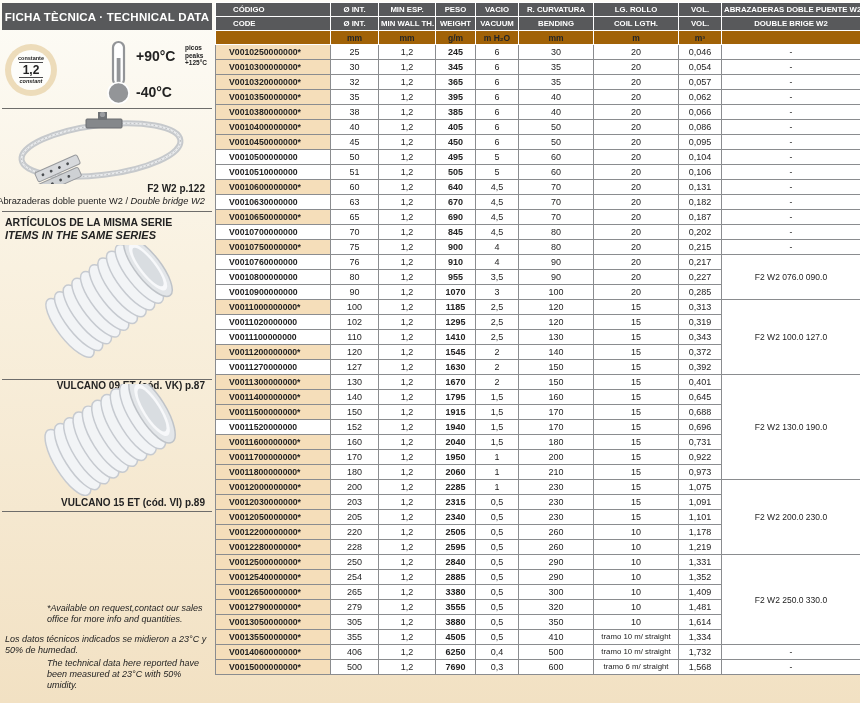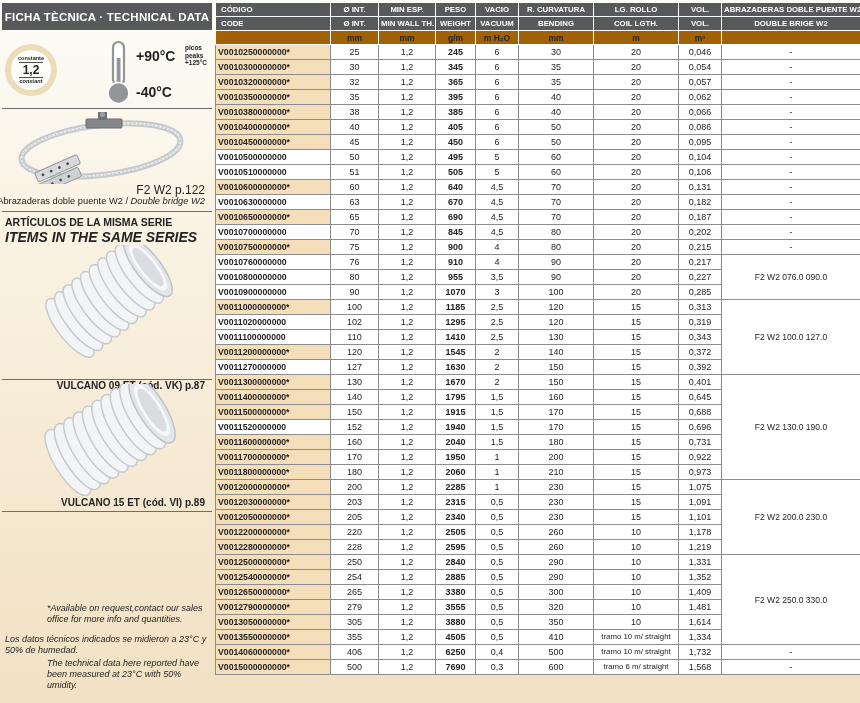--- a/index.html
+++ b/index.html
@@ -21,49 +21,49 @@
   .badge-top{font-size:5.5px;font-weight:bold;margin-bottom:1px;}
   .badge-value{font-size:12px;font-weight:bold;border-top:1px solid #4a4a4c;border-bottom:1px solid #4a4a4c;padding:1px 4px;}
   .badge-bottom{font-size:5.5px;font-weight:bold;font-style:italic;margin-top:1px;}
   .thermo{position:absolute;left:104px;top:40px;width:30px;height:66px;}
   .temp-max{position:absolute;left:136px;top:48px;font-size:14px;font-weight:bold;}
   .temp-peaks{position:absolute;left:185px;top:44px;font-size:6.5px;font-weight:bold;line-height:7.5px;}
   .temp-min{position:absolute;left:136px;top:84px;font-size:14px;font-weight:bold;}
   .divider{position:absolute;left:2px;width:210px;border-top:1px solid #6e6d6b;}
   .d1{top:108px;}.d2{top:211px;}.d3{top:379px;}.d4{top:511px;}
   .clamp-photo{position:absolute;left:6px;top:112px;width:200px;height:72px;}
-  .clamp-ref{position:absolute;right:8px;top:183px;font-size:12px;font-weight:normal;text-align:right;}
+  .clamp-ref{position:absolute;right:8px;top:183px;font-size:10px;font-weight:bold;text-align:right;}
   .clamp-caption{position:absolute;right:8px;top:196px;font-size:9.3px;text-align:right;white-space:nowrap;}
   .clamp-caption .it{font-style:italic;}
   .series-title{position:absolute;left:5px;top:216px;font-size:10.5px;font-weight:bold;}
-  .series-title-en{position:absolute;left:5px;top:229px;font-size:14px;font-weight:bold;font-style:italic;}
+  .series-title-en{position:absolute;left:5px;top:229px;font-size:11px;font-weight:bold;font-style:italic;}
   .hose1{position:absolute;left:0;top:245px;width:212px;height:117px;}
   .hose2{position:absolute;left:0;top:384px;width:212px;height:112px;}
   .hose-cap1{position:absolute;right:8px;top:364px;font-size:10px;font-weight:bold;text-align:right;margin-top:16px;}
   .hose-cap2{position:absolute;right:8px;top:497px;font-size:10px;font-weight:bold;text-align:right;}
   .footnotes{position:absolute;left:5px;top:603px;width:204px;font-size:9px;line-height:11px;}
   .footnotes p{margin:0 0 2px 0;}
   .footnotes p.gap{margin-top:9px;font-style:italic;}
   .footnotes .en{font-style:italic;margin-left:42px;}
   
   table.datatable{
     position:absolute;left:215px;top:2px;width:645px;border-collapse:collapse;table-layout:fixed;
     background:#fff;
   }
   .datatable thead td{
     background:#58595b;color:#fff;font-size:7.8px;font-weight:bold;height:13px;
     border:1px solid #fff;text-align:center;padding:0 2px;overflow:hidden;white-space:nowrap;
   }
-  .datatable thead td.first{text-align:left;padding-left:5px;}
+  .datatable thead td.first{text-align:left;padding-left:17px;}
   .datatable thead tr.units td{background:#a16207;color:#232526;font-size:8.5px;}
   .datatable tbody td{
     border:1px solid #8a8c8f;height:14px;padding:0 2px;font-size:9px;line-height:14px;
     text-align:center;background:#fff;overflow:hidden;white-space:nowrap;
   }
-  .datatable tbody td.code{text-align:left;padding-left:2px;font-weight:bold;font-size:8.7px;margin-top:8px;}
+  .datatable tbody td.code{text-align:left;padding-left:13px;font-weight:bold;font-size:8.7px;margin-top:8px;}
   .datatable tbody tr.hl td.code{background:#f5deba;}
   .datatable tbody td.weight{font-weight:bold;}
   .datatable tbody td.clamp{font-size:8.5px;}
   .datatable tbody td.smalltxt{font-size:7.8px;}
 </style>
 </head>
 <body>
 
 <div class="page">
 

